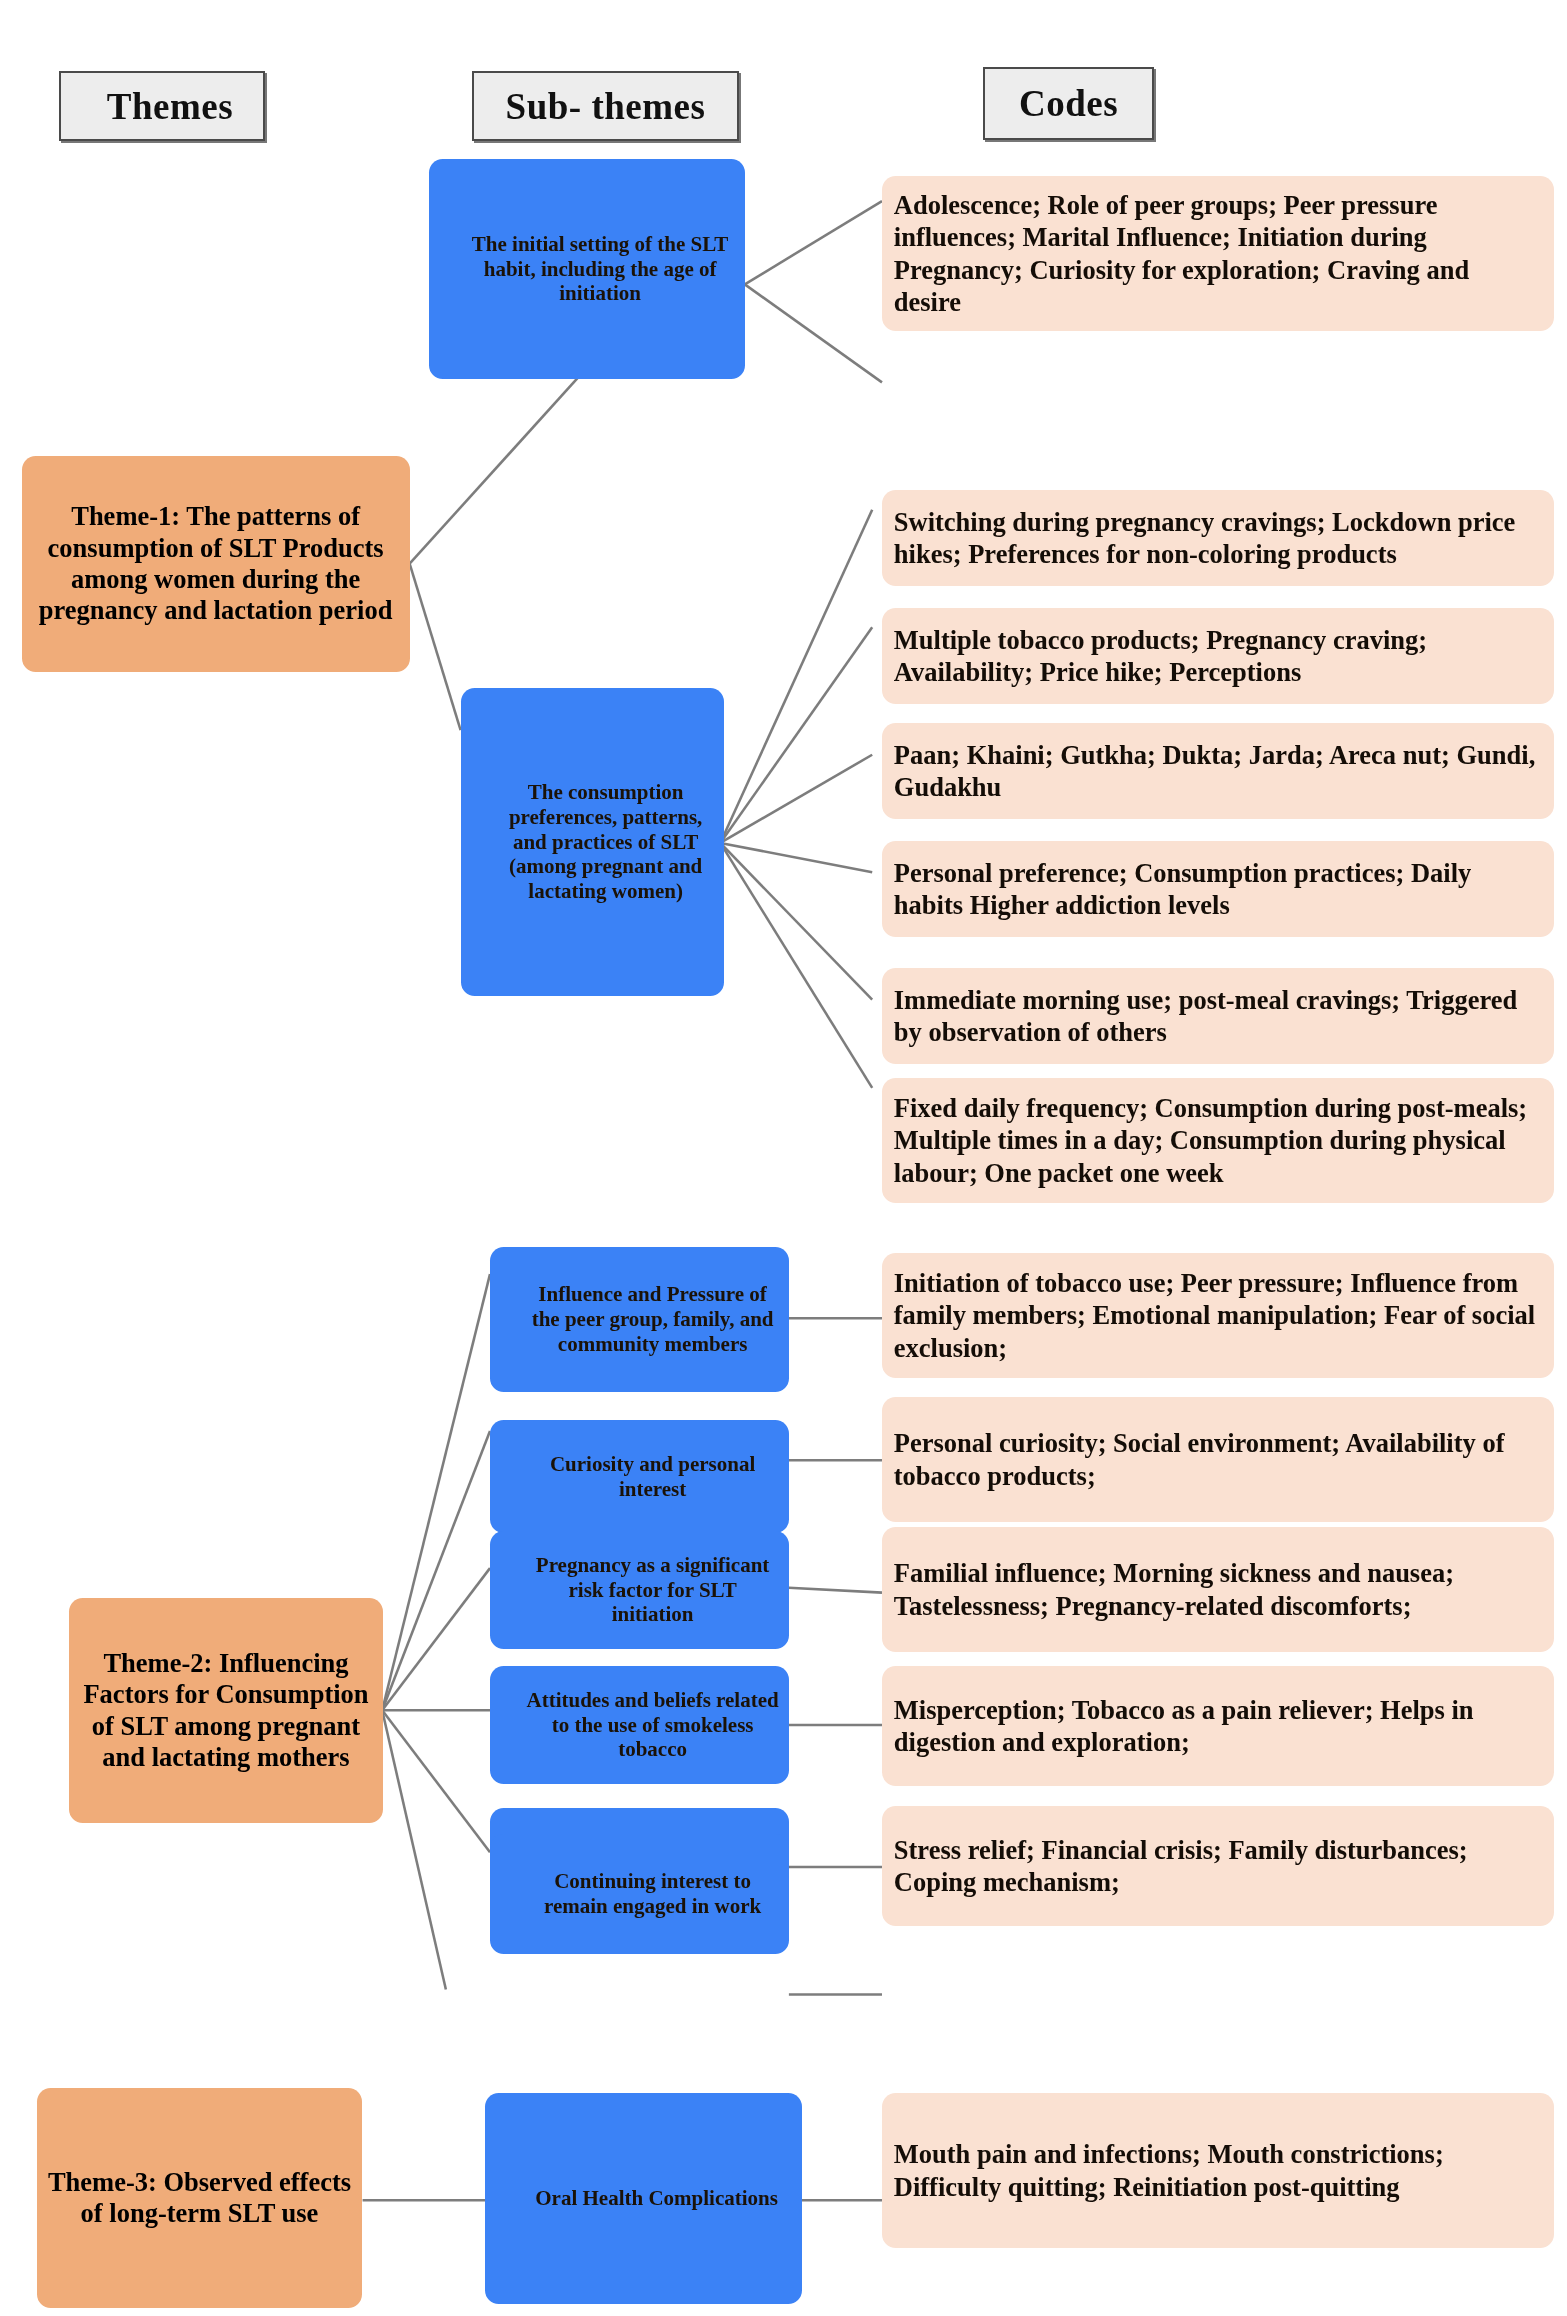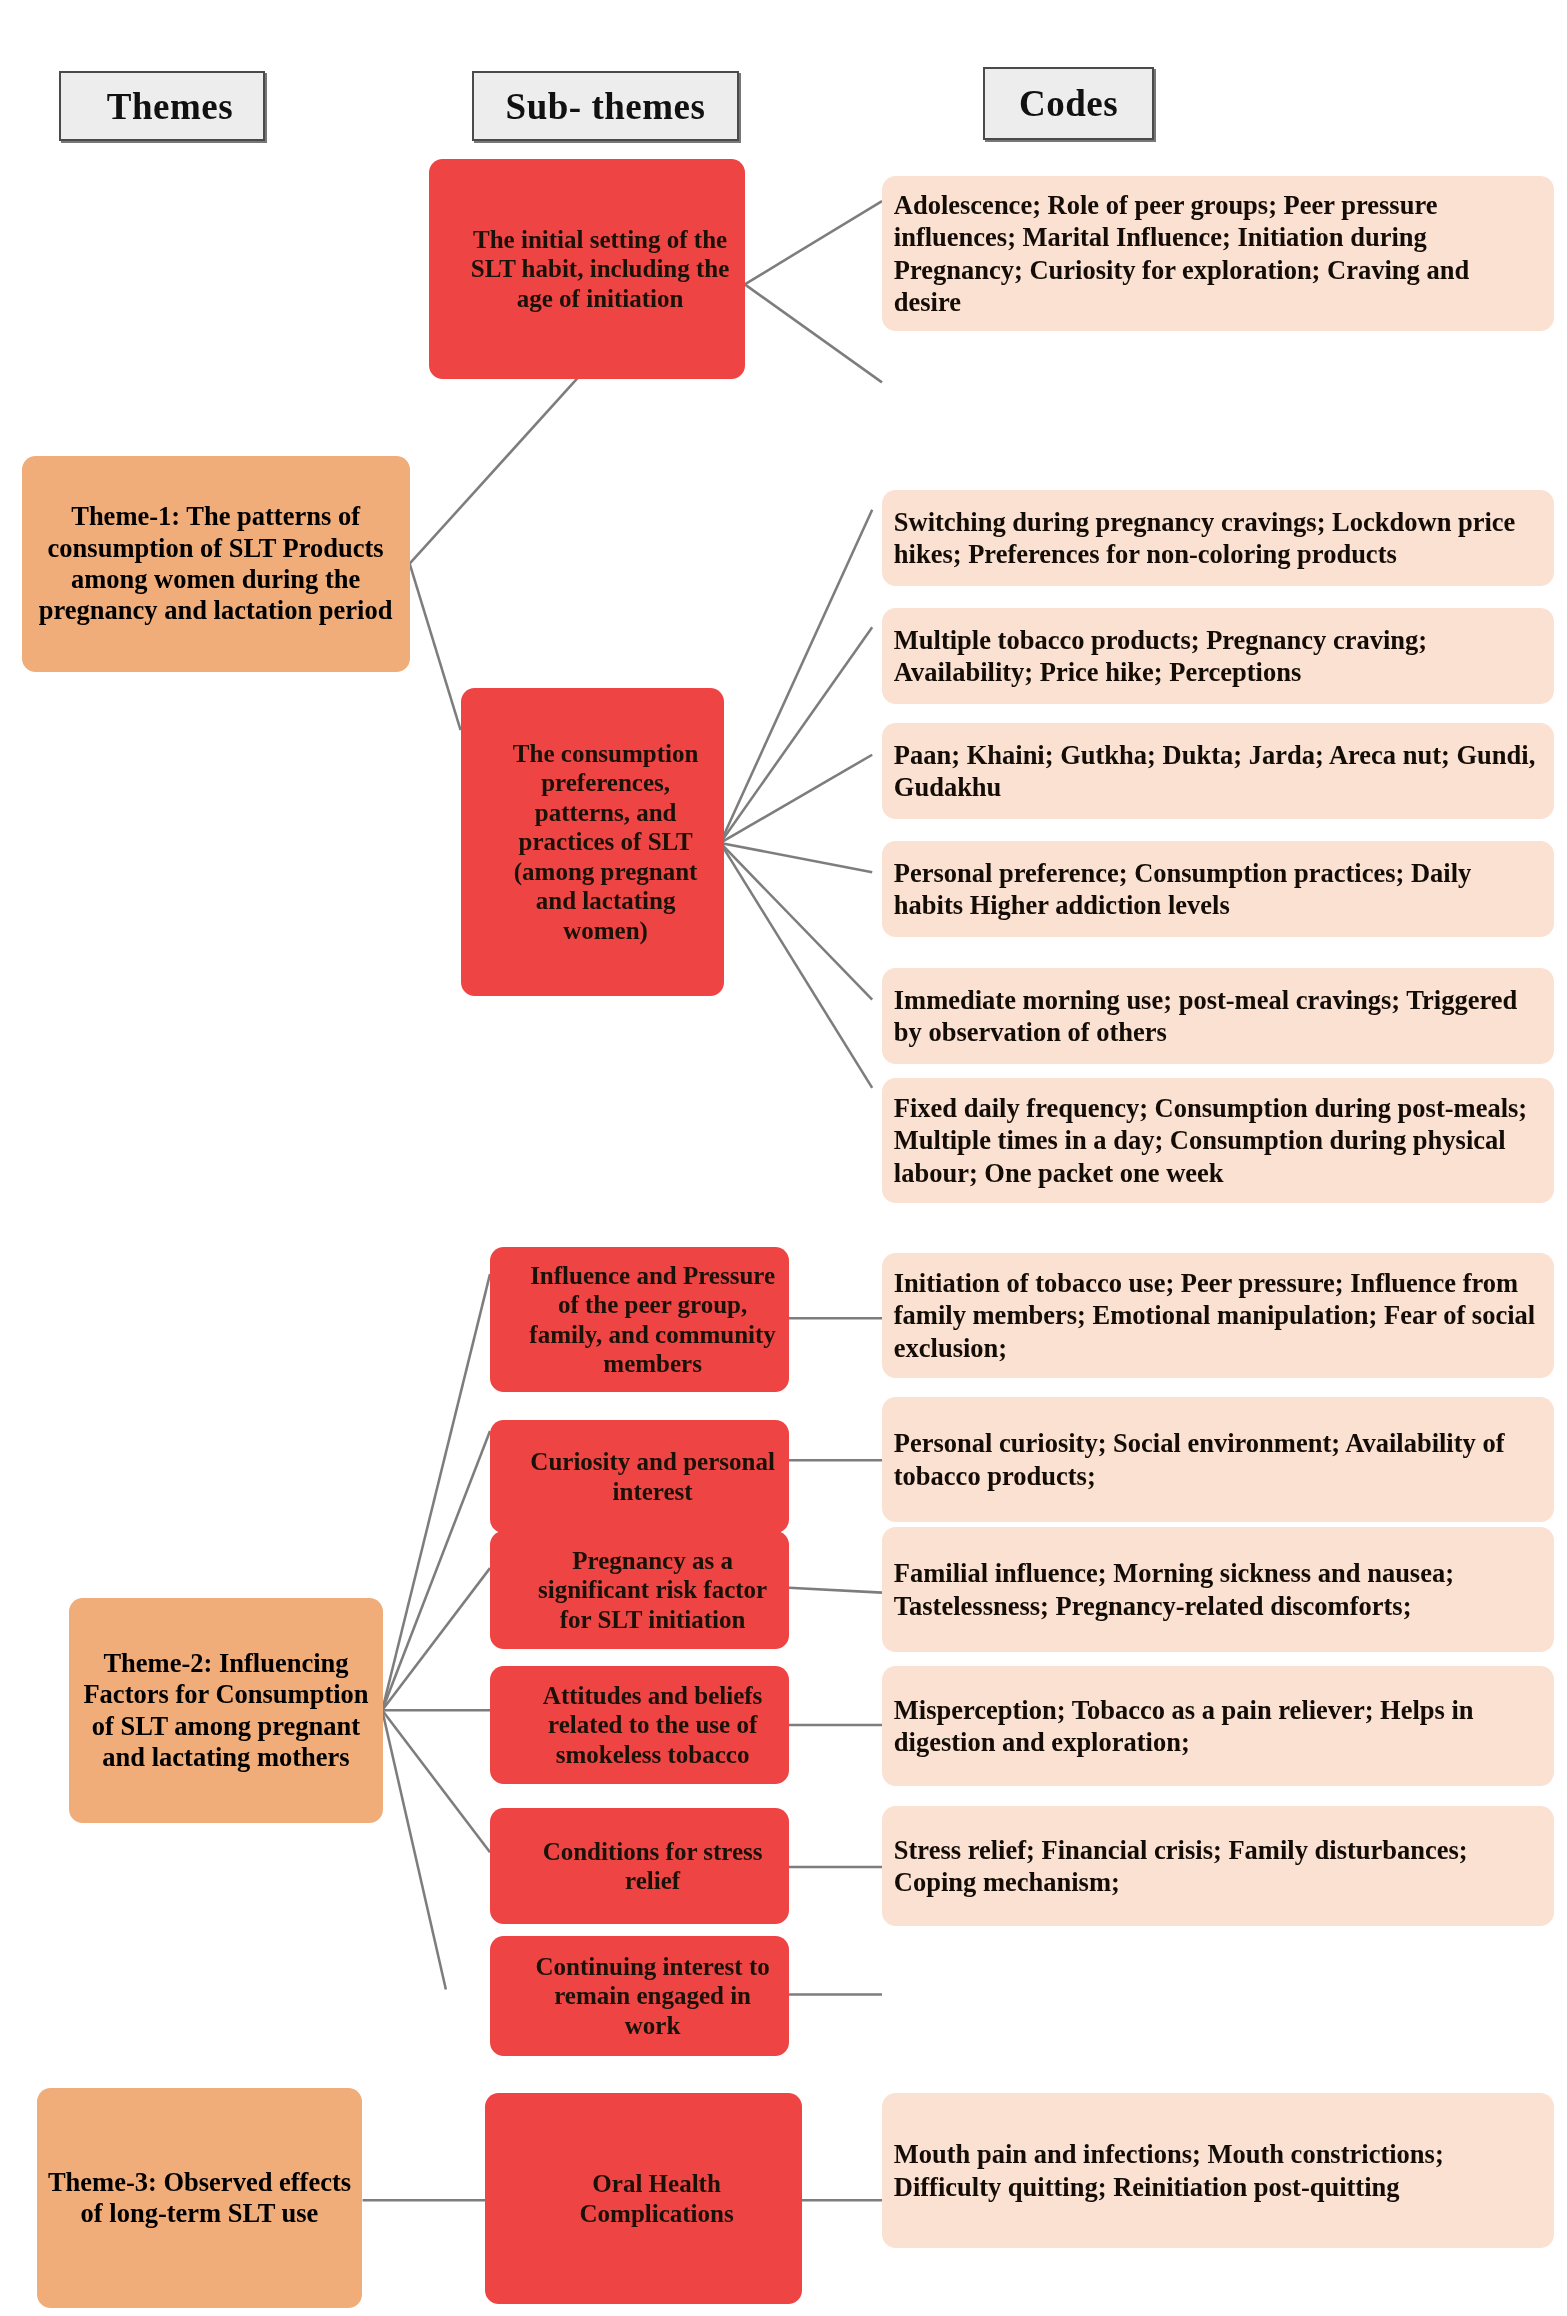--- a/index.html
+++ b/index.html
@@ -40,22 +40,22 @@
     line-height:1.18;
     border-radius:13.7px;
     padding:5.9px 9.8px;
   }
   .theme{
     background:#f0ac79;
     font-size:26.5px;
     color:#000000;
   }
   .subtheme{
-    background:#ef4444;
-    font-size:25px;
+    background:#3b82f6;
+    font-size:21px;
     color:#1a1208;
     padding-left:36px;
   }
   .code{
     background:#fae1d2;
     font-size:26.5px;
     color:#140d07;
     text-align:left;
     justify-content:flex-start;
     line-height:1.22;
@@ -155,21 +155,21 @@
   </div>
 
   <div class="node subtheme" style="left:490px;top:1666px;width:299px;height:118px;">
     <span>Attitudes and beliefs related to the use of smokeless tobacco</span>
   </div>
 
   <div class="node subtheme" style="left:490px;top:1808px;width:299px;height:116px;">
     <span>Conditions for stress relief</span>
   </div>
 
-  <div class="node subtheme" style="left:490px;top:1936px;width:299px;height:120px;">
+  <div class="node subtheme" style="left:490px;top:1834px;width:299px;height:120px;">
     <span>Continuing interest to remain engaged in work</span>
   </div>
 
   <div class="node subtheme" style="left:485px;top:2093px;width:317px;height:211px;">
     <span>Oral Health Complications</span>
   </div>
 
   <div class="node code" style="left:882px;top:176px;width:672px;height:155px;">
     <span>Adolescence; Role of peer groups; Peer pressure influences; Marital Influence; Initiation during Pregnancy; Curiosity for exploration; Craving and desire</span>
   </div>

